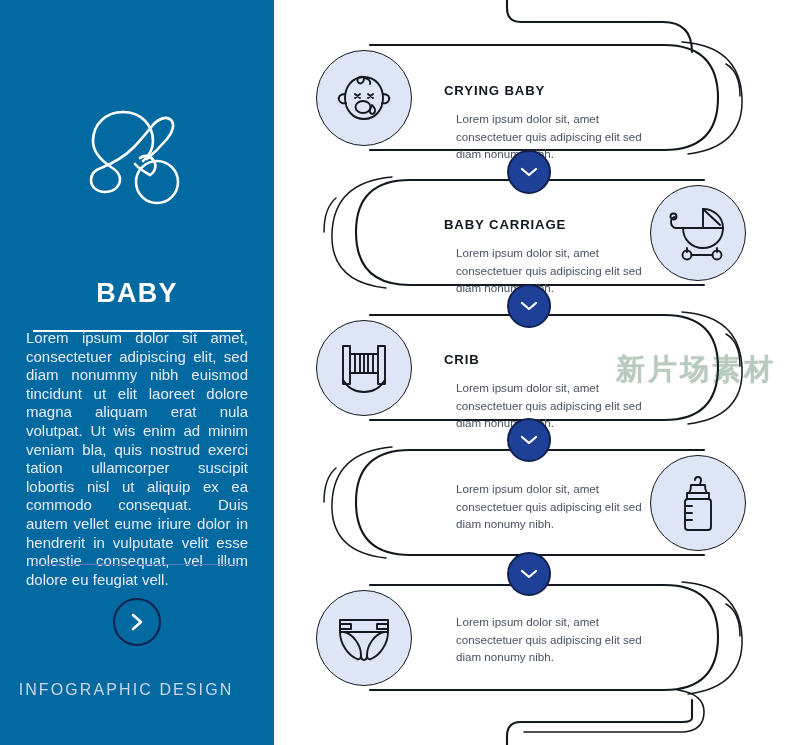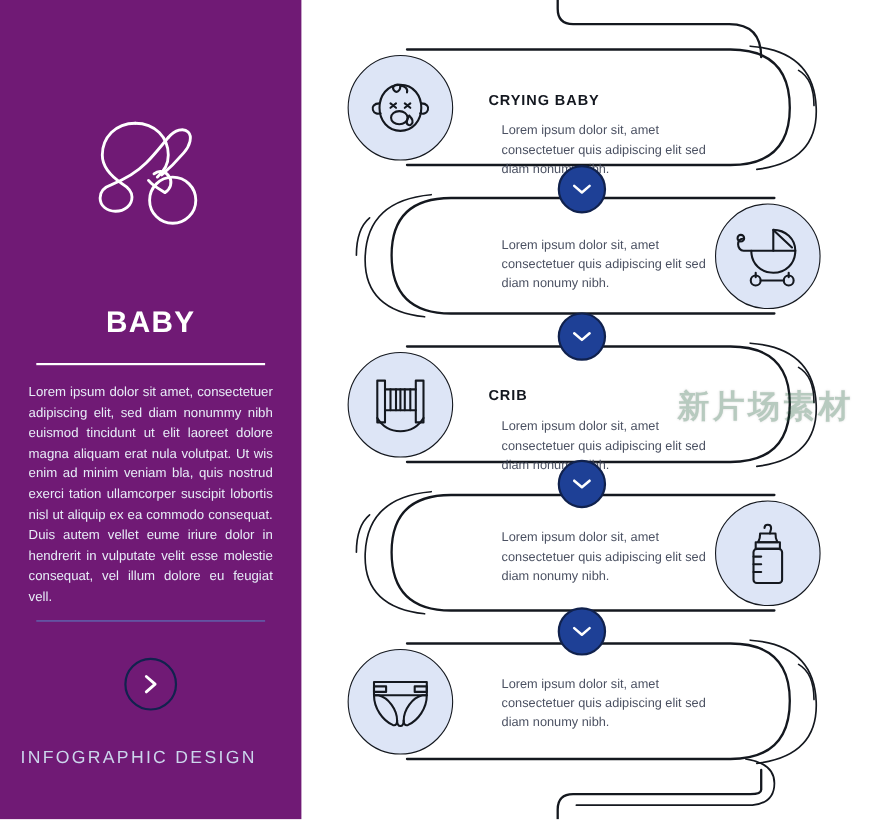--- a/index.html
+++ b/index.html
@@ -18,21 +18,21 @@
     background: #ffffff;
   }
 
   
   .sidebar {
     position: absolute;
     left: 0;
     top: 0;
     width: 274px;
     height: 745px;
-    background: #701a75;
+    background: #0369a1;
     box-sizing: border-box;
   }
   .sidebar-logo {
     position: absolute;
     left: 0;
     top: 106px;
     width: 274px;
     display: flex;
     justify-content: center;
   }
@@ -51,24 +51,24 @@
     position: absolute;
     left: 33px;
     top: 330px;
     width: 208px;
     height: 2px;
     background: #ffffff;
   }
   .sidebar-body {
     position: absolute;
     left: 26px;
-    top: 347px;
+    top: 329px;
     width: 222px;
     color: #e7ecf7;
-    font-size: 12px;
+    font-size: 15px;
     line-height: 18.6px;
     text-align: justify;
   }
   .sidebar-rule2 {
     position: absolute;
     left: 33px;
     top: 564px;
     width: 208px;
     height: 1px;
     background: #5b79c0;
@@ -295,20 +295,21 @@
           <path d="M16 24 L9 24 C6 24, 4 21, 4 18 C4 15, 6 13, 8 13"></path>
           <circle cx="6.5" cy="12.5" r="3"></circle>
           <path d="M20 44 L20 48 M50 44 L50 48"></path>
           <circle cx="20" cy="51" r="4.5"></circle>
           <circle cx="50" cy="51" r="4.5"></circle>
           <path d="M24.5 51 L45.5 51"></path>
         </g>
       </svg>
     </div>
     <div class="row-text" style="left:170px; top:202px;">
+      <p class="row-title">BABY CARRIAGE</p>
       <p class="row-desc">Lorem ipsum dolor sit, amet consectetuer quis adipiscing elit sed diam nonumy nibh.</p>
     </div>
 
     <div class="chev-btn" style="left:233px; top:284px;">
       <svg width="18" height="12" viewBox="0 0 18 12">
         <path d="M2 3 L9 9 L16 3" fill="none" stroke="#ffffff" stroke-width="2.3" stroke-linecap="round" stroke-linejoin="round"></path>
       </svg>
     </div>
 
     <div class="icon-badge" style="left:42px; top:320px;">

